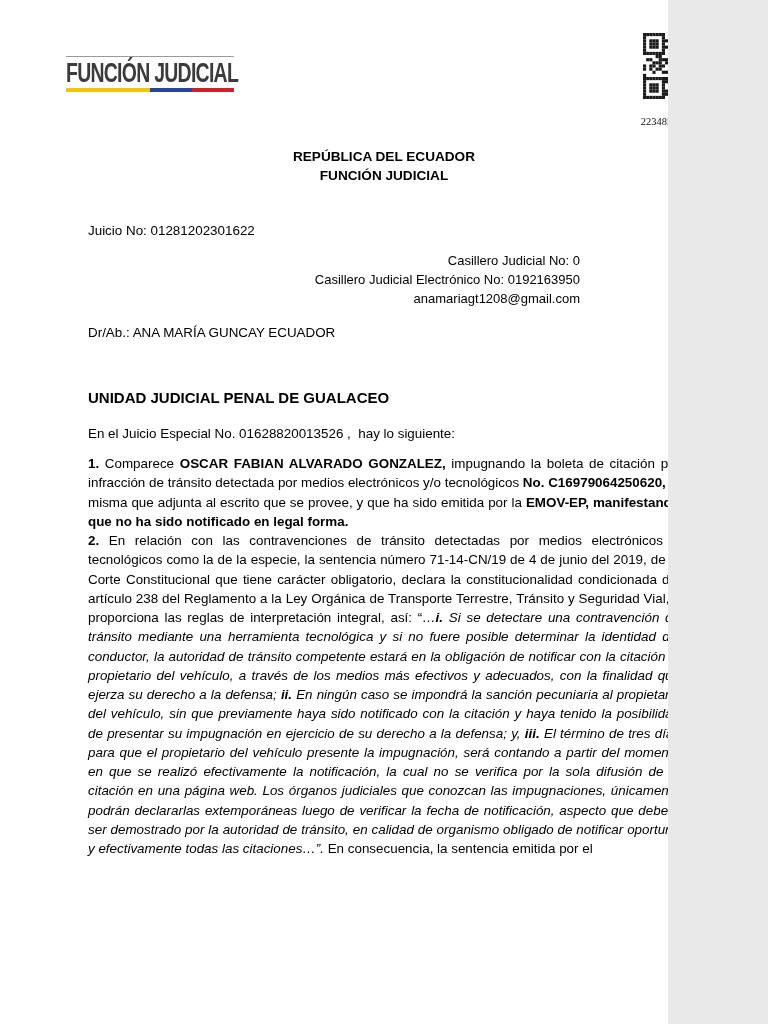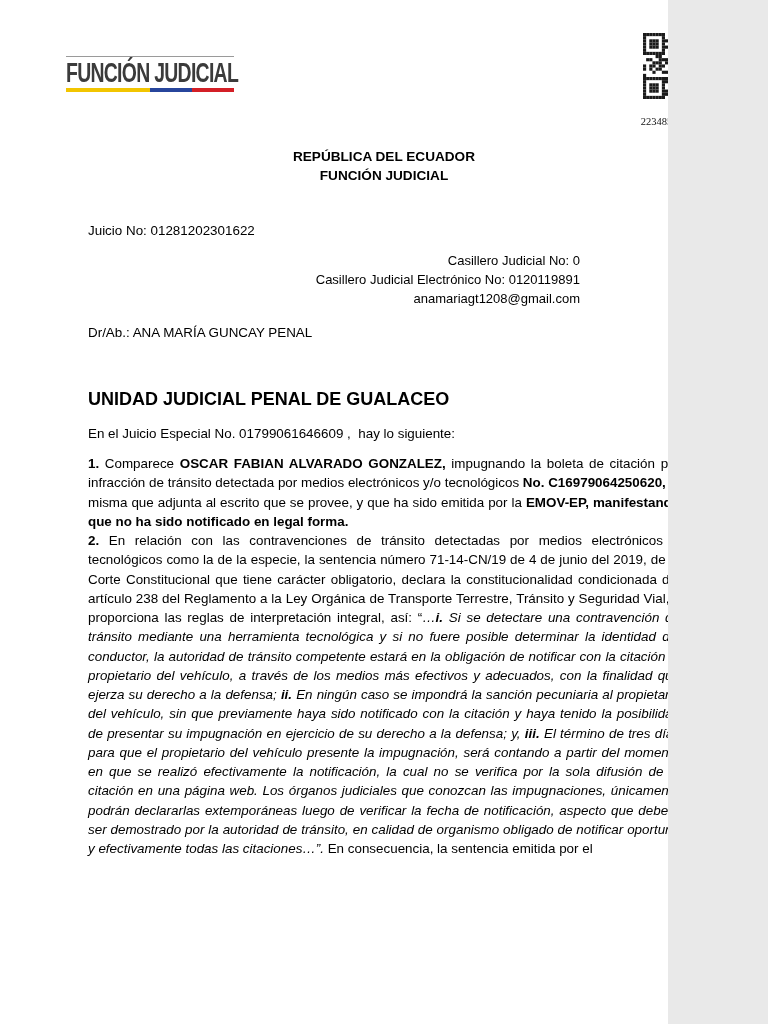--- a/index.html
+++ b/index.html
@@ -37,21 +37,21 @@
   
   .juicio-line{position:absolute;left:88px;top:216px;font-size:13.4px;margin-top:7px;}
   .right-block{
     position:absolute;right:88px;top:251px;text-align:right;
     font-size:13px;line-height:19.2px;
   }
   .left-block{
     position:absolute;left:88px;top:323px;font-size:13.4px;line-height:19.2px;
   }
   .court-heading{
-    position:absolute;left:88px;top:389px;font-weight:bold;font-size:18px;
+    position:absolute;left:88px;top:389px;font-weight:bold;font-size:15px;
   }
   .intro-line{position:absolute;left:88px;top:426px;font-size:13.4px;white-space:pre-wrap;}
   
   .body-text{
     position:absolute;left:88px;top:454px;width:592px;
     font-size:13.4px;line-height:19.25px;text-align:justify;
   }
   .body-text p{margin:0;}
   .b{font-weight:bold;}
   .i{font-style:italic;}
@@ -316,30 +316,30 @@
 
   <div class="doc-title">
     <div>REPÚBLICA DEL ECUADOR</div>
     <div>FUNCIÓN JUDICIAL</div>
   </div>
 
   <div class="juicio-line">Juicio No: 01281202301622</div>
 
   <div class="right-block">
     <div>Casillero Judicial No: 0</div>
-    <div>Casillero Judicial Electrónico No: 0120119891</div>
+    <div>Casillero Judicial Electrónico No: 0192163950</div>
     <div>anamariagt1208@gmail.com</div>
   </div>
 
   <div class="left-block">
-    <div>Dr/Ab.: ANA MARÍA GUNCAY PENAL</div>
+    <div>Dr/Ab.: ANA MARÍA GUNCAY ECUADOR</div>
   </div>
 
   <div class="court-heading">UNIDAD JUDICIAL PENAL DE GUALACEO</div>
 
-  <div class="intro-line">En el Juicio Especial No. 01799061646609 ,  hay lo siguiente:</div>
+  <div class="intro-line">En el Juicio Especial No. 01628820013526 ,  hay lo siguiente:</div>
 
   <div class="body-text">
       <p><span class="b">1.</span><span> Comparece </span><span class="b">OSCAR FABIAN ALVARADO GONZALEZ,</span><span> impugnando la boleta de citación por infracción de tránsito detectada por medios electrónicos y/o tecnológicos </span><span class="b">No. C16979064250620,</span><span> la misma que adjunta al escrito que se provee, y que ha sido emitida por la </span><span class="b">EMOV-EP, manifestando que no ha sido notificado en legal forma.</span></p>
       <p><span class="b">2.</span><span> En relación con las contravenciones de tránsito detectadas por medios electrónicos o tecnológicos como la de la especie, la sentencia número 71-14-CN/19 de 4 de junio del 2019, de la Corte Constitucional que tiene carácter obligatorio, declara la constitucionalidad condicionada del artículo 238 del Reglamento a la Ley Orgánica de Transporte Terrestre, Tránsito y Seguridad Vial, y proporciona las reglas de interpretación integral, así: “</span><span class="i">…</span><span class="b i">i.</span><span class="i"> Si se detectare una contravención de tránsito mediante una herramienta tecnológica y si no fuere posible determinar la identidad del conductor, la autoridad de tránsito competente estará en la obligación de notificar con la citación al propietario del vehículo, a través de los medios más efectivos y adecuados, con la finalidad que ejerza su derecho a la defensa; </span><span class="b i">ii.</span><span class="i"> En ningún caso se impondrá la sanción pecuniaria al propietario del vehículo, sin que previamente haya sido notificado con la citación y haya tenido la posibilidad de presentar su impugnación en ejercicio de su derecho a la defensa; y, </span><span class="b i">iii.</span><span class="i"> El término de tres días para que el propietario del vehículo presente la impugnación, será contando a partir del momento en que se realizó efectivamente la notificación, la cual no se verifica por la sola difusión de la citación en una página web. Los órganos judiciales que conozcan las impugnaciones, únicamente podrán declararlas extemporáneas luego de verificar la fecha de notificación, aspecto que deberá ser demostrado por la autoridad de tránsito, en calidad de organismo obligado de notificar oportuna y efectivamente todas las citaciones…”.</span><span> En consecuencia, la sentencia emitida por el</span></p>
     </div>
 
 </div>
 
 </body></html>

